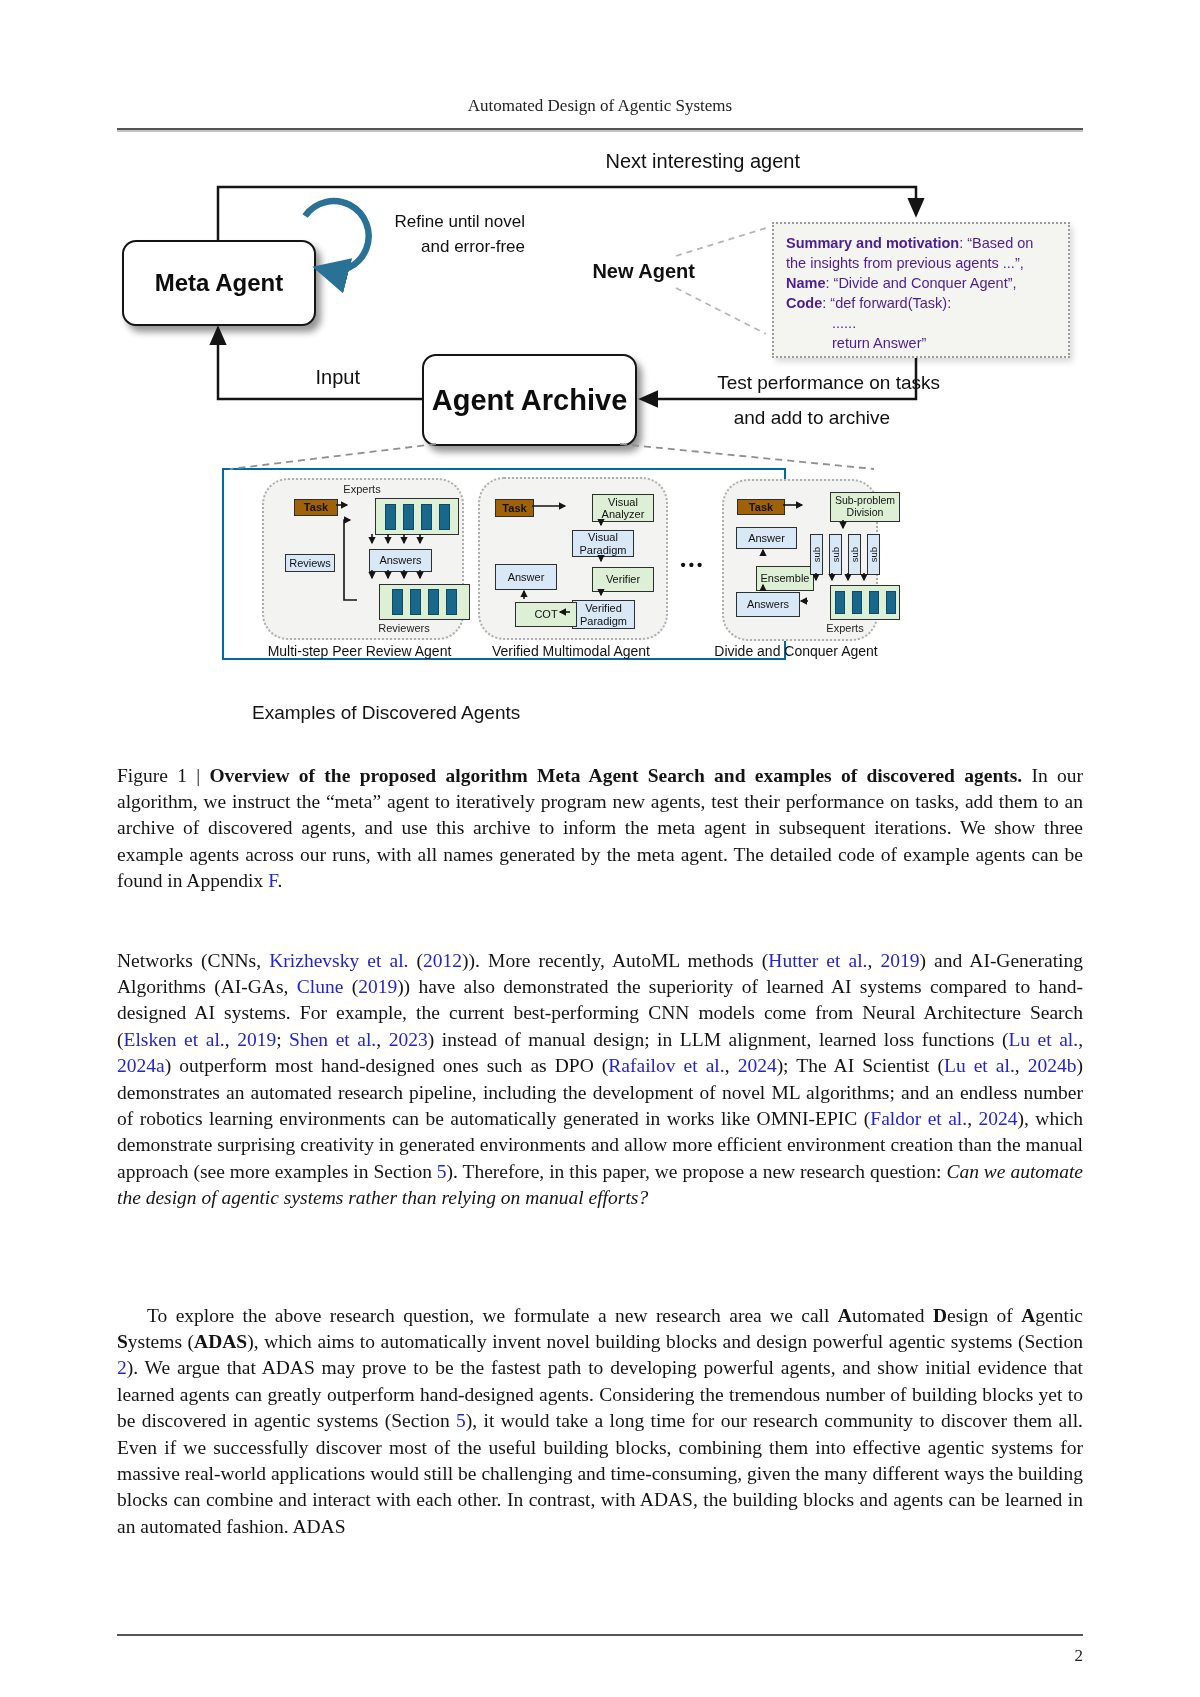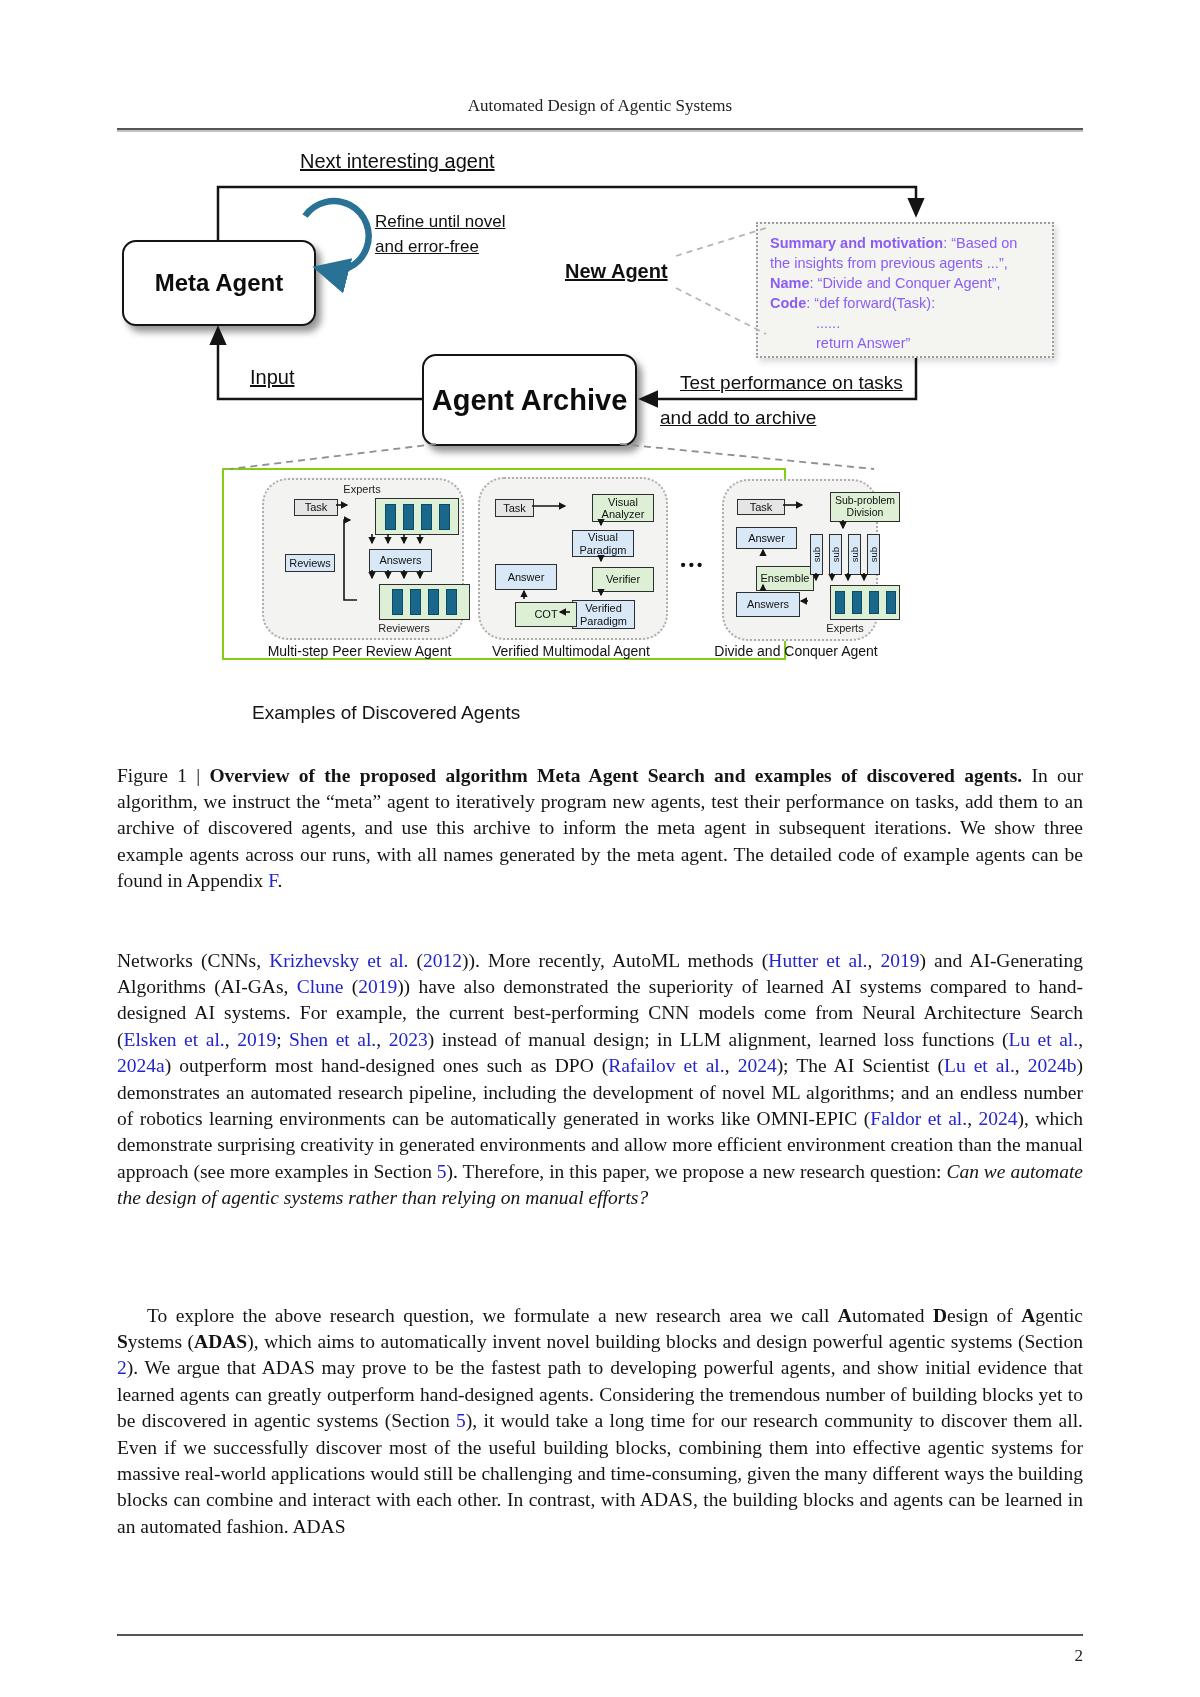--- a/index.html
+++ b/index.html
@@ -10,40 +10,40 @@
     font:17px/1.2 "Liberation Serif",serif;color:#222;}
   .head-rule{position:absolute;top:128px;left:117px;width:966px;height:1.5px;background:#555;
     border-bottom:2px solid #c3c3c3;}
   .foot-rule{position:absolute;top:1634px;left:117px;width:966px;height:1.5px;background:#555;}
   .page-number{position:absolute;top:1646px;left:117px;width:966px;text-align:right;
     font:17px "Liberation Serif",serif;color:#222;}
 
   
   .figure{position:absolute;left:0;top:140px;width:1200px;height:610px;font-family:"Liberation Sans",sans-serif;}
   .fig-svg{position:absolute;left:0;top:0;width:1200px;height:600px;z-index:7;pointer-events:none;}
-  .flow-label{position:absolute;text-align:left;color:#101010;text-decoration:underline;}
+  .flow-label{position:absolute;text-align:right;color:#101010;}
   .big-box{position:absolute;background:#fff;border:2.5px solid #141414;border-radius:14px;
     box-shadow:5px 6px 7px rgba(0,0,0,.42);display:flex;align-items:center;justify-content:center;
     font-weight:bold;color:#0d0d0d;}
-  .summary-box{position:absolute;left:756px;top:82px;width:298px;height:136px;box-sizing:border-box;
+  .summary-box{position:absolute;left:772px;top:82px;width:298px;height:136px;box-sizing:border-box;
     background:#f4f4f1;border:2px dotted #9b9b9b;box-shadow:3px 4px 6px rgba(0,0,0,.14);
-    padding:9px 12px;font:14.5px/1.38 "Liberation Sans",sans-serif;color:#8b5cf6;}
+    padding:9px 12px;font:14.5px/1.38 "Liberation Sans",sans-serif;color:#4c1d95;}
   .sb-line{white-space:pre-wrap;}
   .sb-indent{padding-left:46px;}
 
   
   .examples-panel{position:absolute;left:222px;top:328px;width:564px;height:192px;box-sizing:border-box;
-    border:2px solid #84cc16;background:transparent;}
+    border:2px solid #0369a1;background:transparent;}
   .sub-panel{position:absolute;border:2px dotted #aeaeae;border-radius:26px;background:#f3f4f1;box-sizing:border-box;}
   .nb{position:absolute;box-sizing:border-box;border:1.5px solid #2e2e2e;background:#fff;
     display:flex;align-items:center;justify-content:center;text-align:center;
     font:11px/1.12 "Liberation Sans",sans-serif;color:#111;}
   .g{background:#ddefd5;margin-left:20px;}
   .bl{background:#d9e8f6;}
-  .gy{background:#e5e5e5;font-weight:400;}
+  .gy{background:#a16207;font-weight:700;}
   .bars{display:flex;gap:7px;align-items:center;justify-content:center;}
   .bars i{display:block;width:9px;height:24px;background:#19688c;border:1px solid #0e4a66;}
   .bars.small i{height:21px;width:8px;gap:6px;}
   .mini-label{position:absolute;text-align:center;font:11px "Liberation Sans",sans-serif;color:#222;}
   .cap{position:absolute;text-align:center;font:14px "Liberation Sans",sans-serif;color:#111;}
   .dots{position:absolute;left:444px;top:86px;width:50px;text-align:center;
     font:bold 15px "Liberation Sans",sans-serif;letter-spacing:3px;color:#111;}
   .subcols{position:absolute;display:flex;justify-content:space-between;}
   .subcol{width:13px;height:41px;background:#d9e8f6;border:1.5px solid #2e2e2e;box-sizing:border-box;
     display:flex;align-items:center;justify-content:center;overflow:hidden;}

